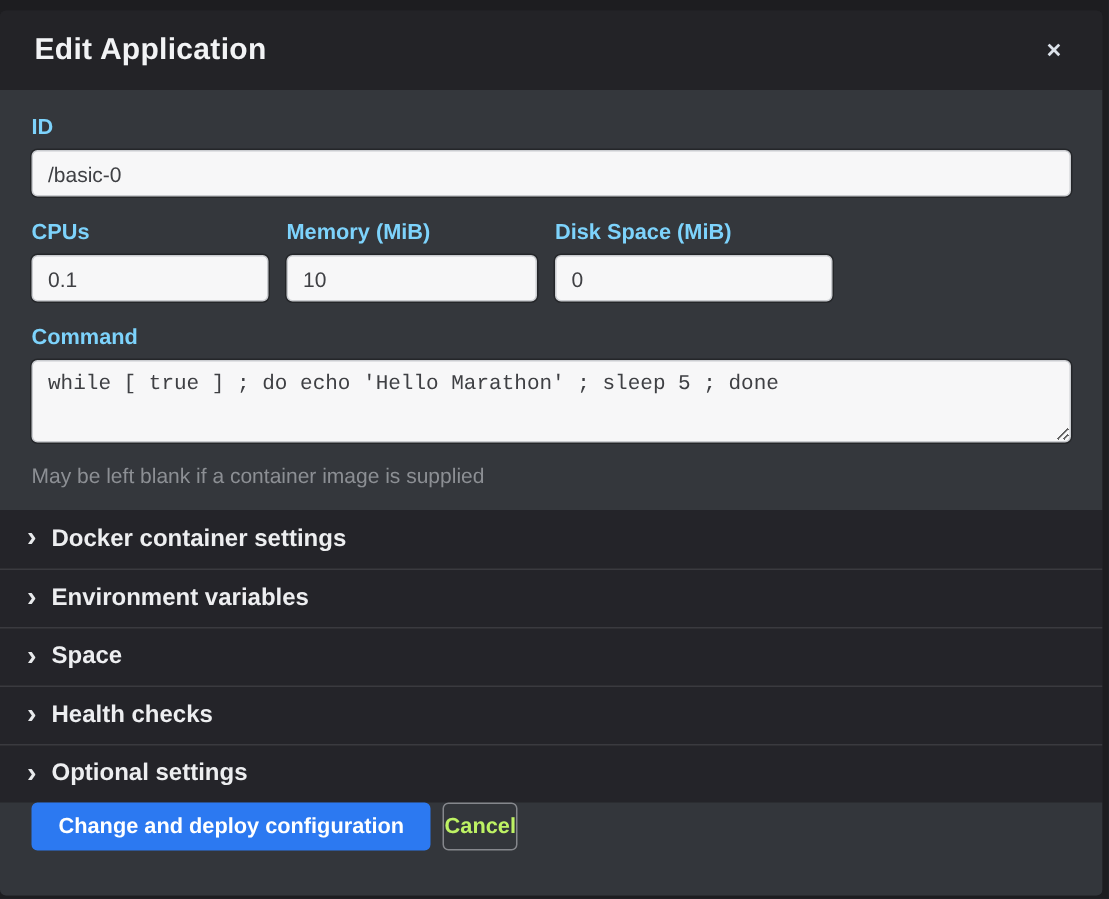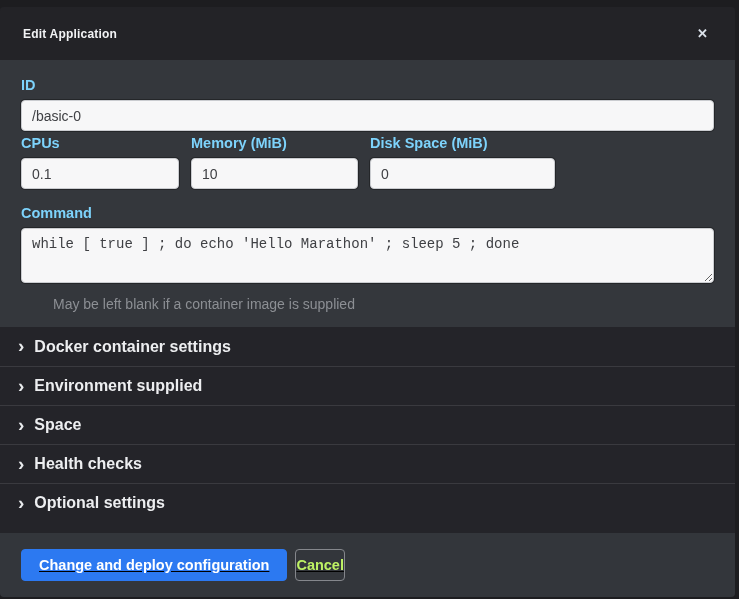--- a/index.html
+++ b/index.html
@@ -24,21 +24,21 @@
   .modal-header {
     background: #232327;
     height: 53px;
     flex: 0 0 53px;
     display: flex;
     align-items: center;
     padding: 0 23px;
   }
   .modal-title {
     color: #f2f3f5;
-    font-size: 12px;
+    font-size: 20px;
     font-weight: 700;
     letter-spacing: 0.2px;
   }
   .close-btn {
     margin-left: auto;
     background: none;
     border: none;
     color: #dce2ea;
     font-size: 13px;
     font-weight: 700;
@@ -74,28 +74,27 @@
     height: 55px;
     padding: 6px 10px;
     resize: vertical;
     line-height: 1.35;
     font-family: Liberation Mono, monospace;
   }
   .resource-row {
     display: grid;
     grid-template-columns: 158px 167px 185px 1fr;
     gap: 12px;
-    margin-top: 4px;
+    margin-top: 16px;
   }
   .command-group { margin-top: 16px; }
   .help-text {
     margin-top: 9px;
     color: #8c8f94;
     font-size: 14px;
-    margin-left: 32px;
   }
   
   .accordion {
     background: #242429;
     flex: 1 1 auto;
   }
   .accordion-item {
     height: 39px;
     display: flex;
     align-items: center;
@@ -114,24 +113,23 @@
   .accordion-label {
     color: #edeef0;
     font-size: 16px;
     font-weight: 700;
   }
   
   .modal-footer {
     background: #33363b;
     flex: 0 0 64px;
     display: flex;
-    align-items: center;
+    align-items: flex-start;
     padding: 0 21px;
     gap: 8px;
-    text-decoration: underline;
   }
   .btn {
     height: 32px;
     border-radius: 4px;
     font-family: "Liberation Sans", "DejaVu Sans", sans-serif;
     font-size: 14.5px;
     font-weight: 700;
     cursor: pointer;
     display: inline-flex;
     align-items: center;
@@ -189,21 +187,21 @@
 
   </div>
 
   <div class="accordion">
     <div class="accordion-item">
       <span class="chevron">›</span>
       <span class="accordion-label">Docker container settings</span>
     </div>
     <div class="accordion-item">
       <span class="chevron">›</span>
-      <span class="accordion-label">Environment supplied</span>
+      <span class="accordion-label">Environment variables</span>
     </div>
     <div class="accordion-item">
       <span class="chevron">›</span>
       <span class="accordion-label">Space</span>
     </div>
     <div class="accordion-item">
       <span class="chevron">›</span>
       <span class="accordion-label">Health checks</span>
     </div>
     <div class="accordion-item">

